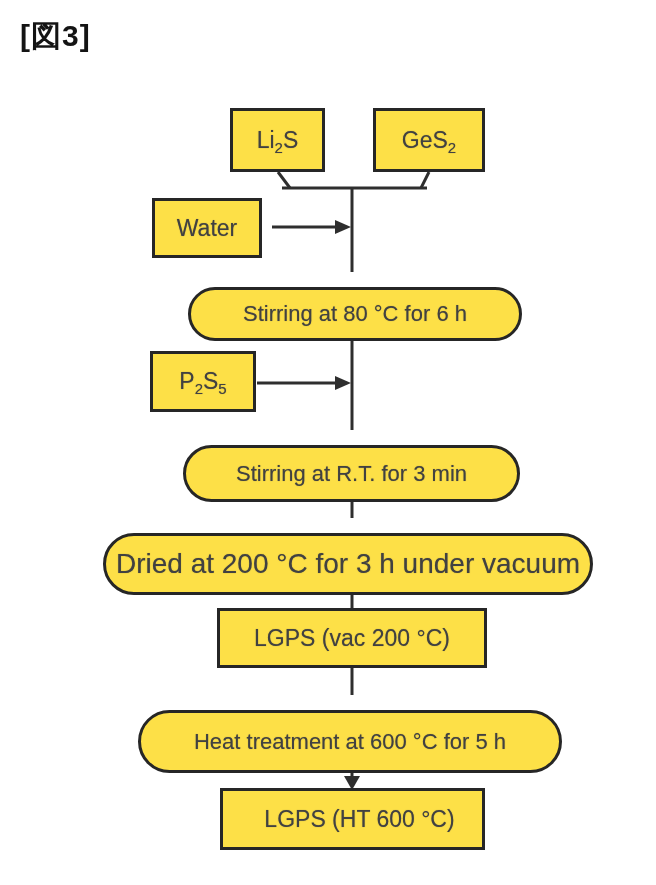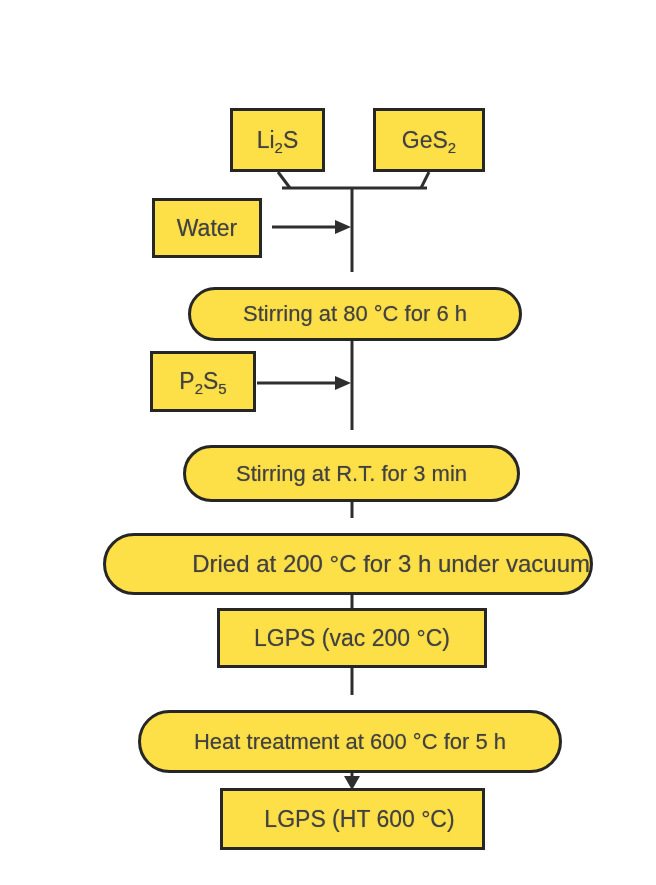--- a/index.html
+++ b/index.html
@@ -51,21 +51,21 @@
     vertical-align: -5px;
   }
   
   .box-li2s     { left: 230px; top: 108px; width: 95px;  height: 64px; }
   .box-ges2     { left: 373px; top: 108px; width: 112px; height: 64px; }
   .box-water    { left: 152px; top: 198px; width: 110px; height: 60px; }
   .box-p2s5     { left: 150px; top: 351px; width: 106px; height: 61px; }
   
   .pill-stir80  { left: 188px; top: 272px; width: 334px; height: 54px; font-size: 22px; }
   .pill-stirrt  { left: 183px; top: 430px; width: 337px; height: 57px; font-size: 22px; }
-  .pill-dried   { left: 103px; top: 518px; width: 490px; height: 62px; font-size: 24px; justify-content: flex-end; }
+  .pill-dried   { left: 103px; top: 518px; width: 490px; height: 62px; font-size: 28px; }
   .pill-heat    { left: 138px; top: 695px; width: 424px; height: 63px; font-size: 22px; }
   
   .box-lgpsvac  { left: 217px; top: 608px; width: 270px; height: 60px; }
   .box-lgpsht   { left: 220px; top: 788px; width: 265px; height: 62px; padding-left: 14px; }
 
   .connectors {
     position: absolute;
     left: 0; top: 0;
     width: 656px;
     height: 885px;
@@ -77,20 +77,21 @@
     stroke-width: 3;
     fill: none;
   }
   .connectors polygon { fill: #2e2e2e; stroke: none; }
 </style>
 </head>
 <body>
 
 <div class="canvas">
 
+  <div class="fig-label">[図3]</div>
 
   <svg class="connectors" viewBox="0 0 656 885" xmlns="http://www.w3.org/2000/svg">
 
     <path d="M278 172 L290 188"></path>
     <path d="M429 172 L421 188"></path>
     <line x1="282" y1="188" x2="427" y2="188"></line>
     <line x1="352" y1="188" x2="352" y2="272"></line>
 
     <line x1="272" y1="227" x2="336" y2="227"></line>
     <polygon points="335,220 351,227 335,234"></polygon>

